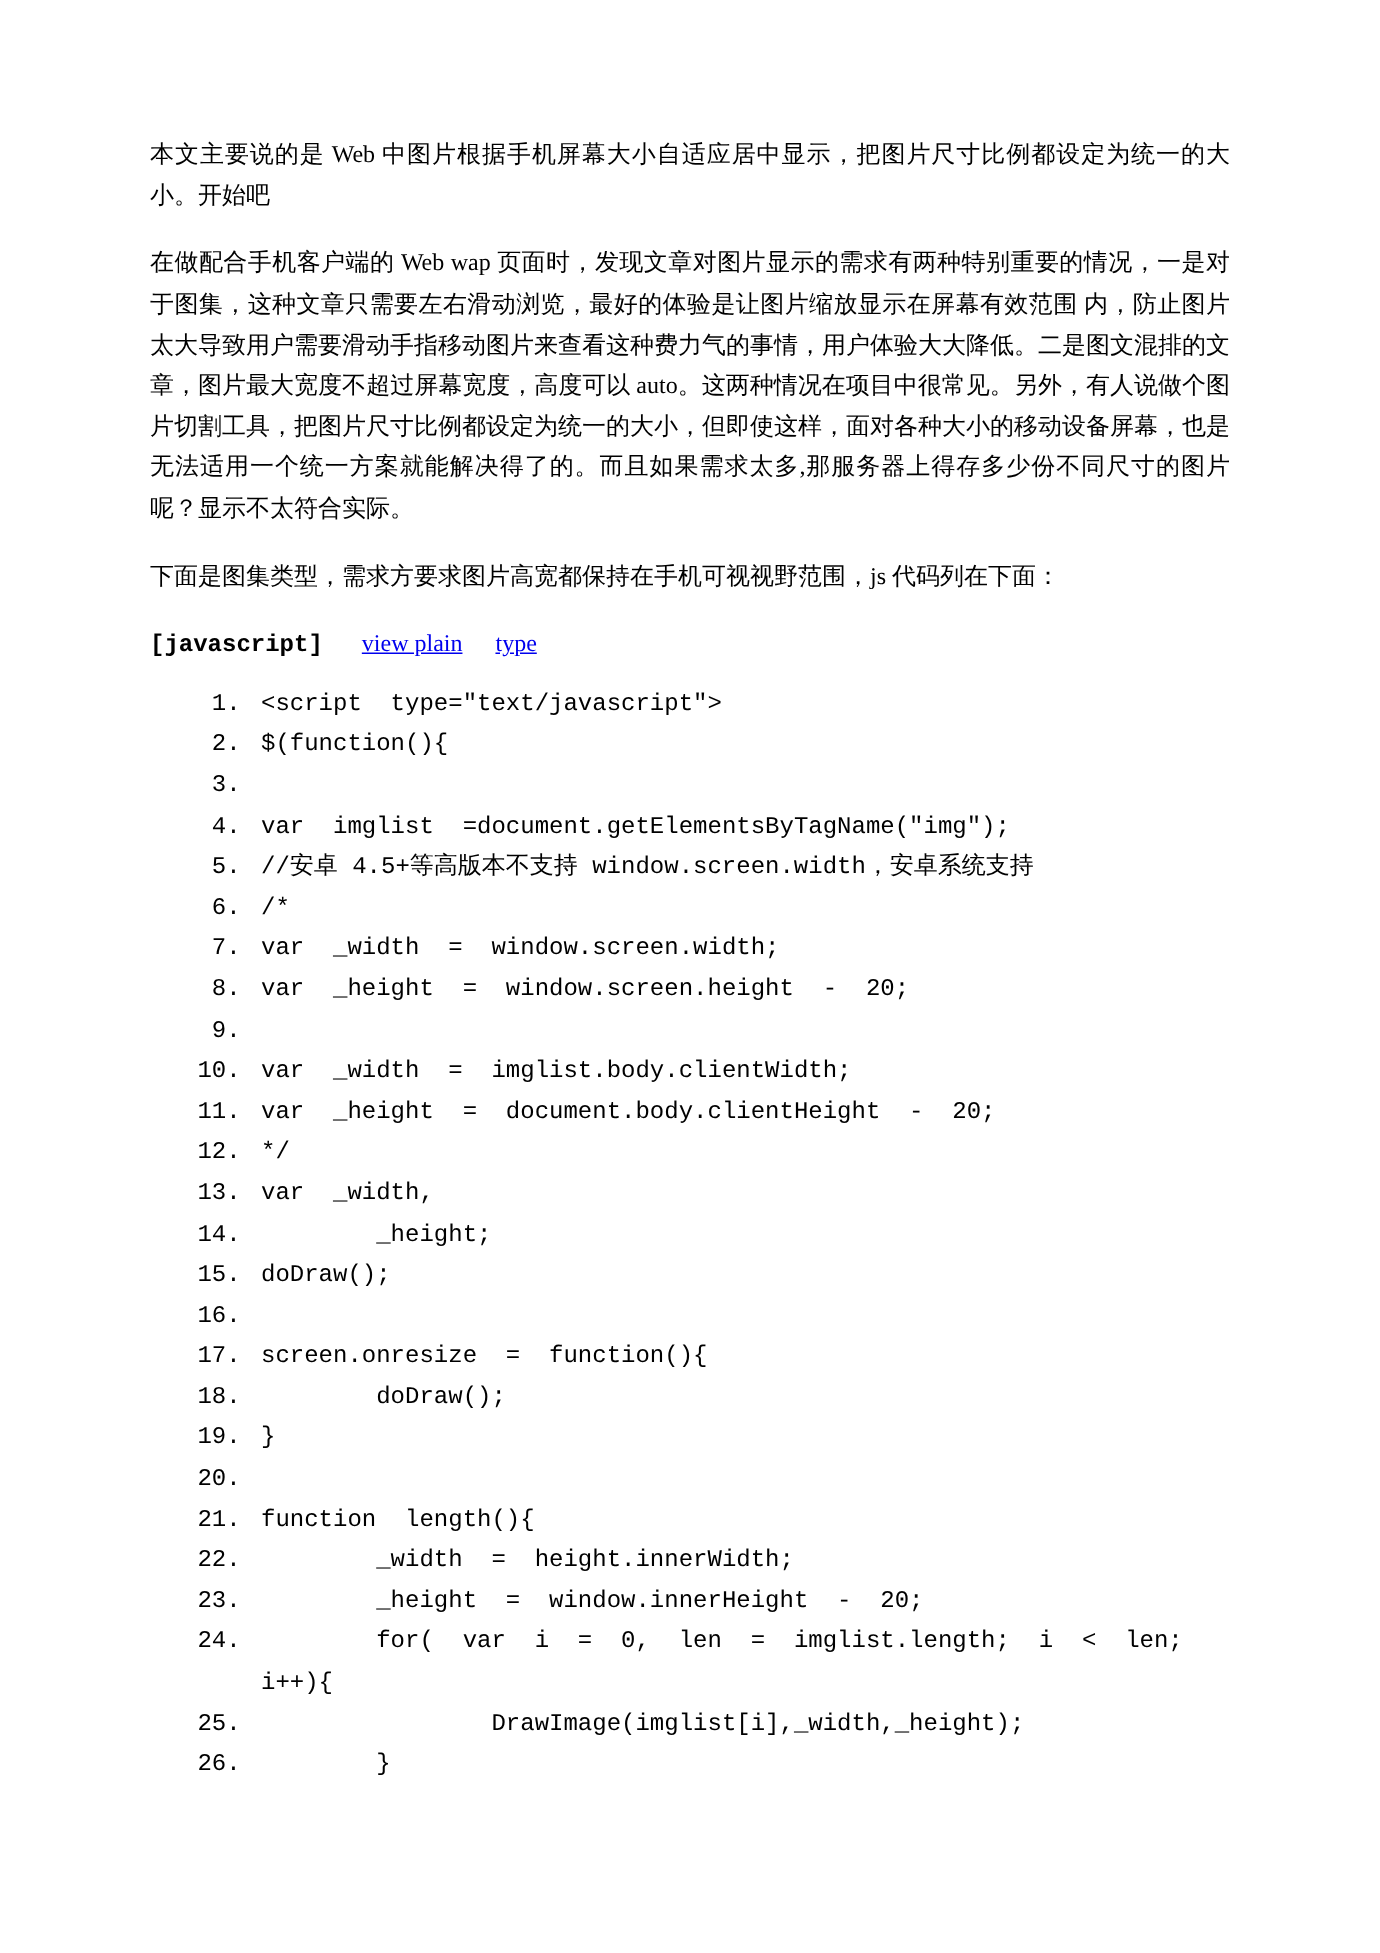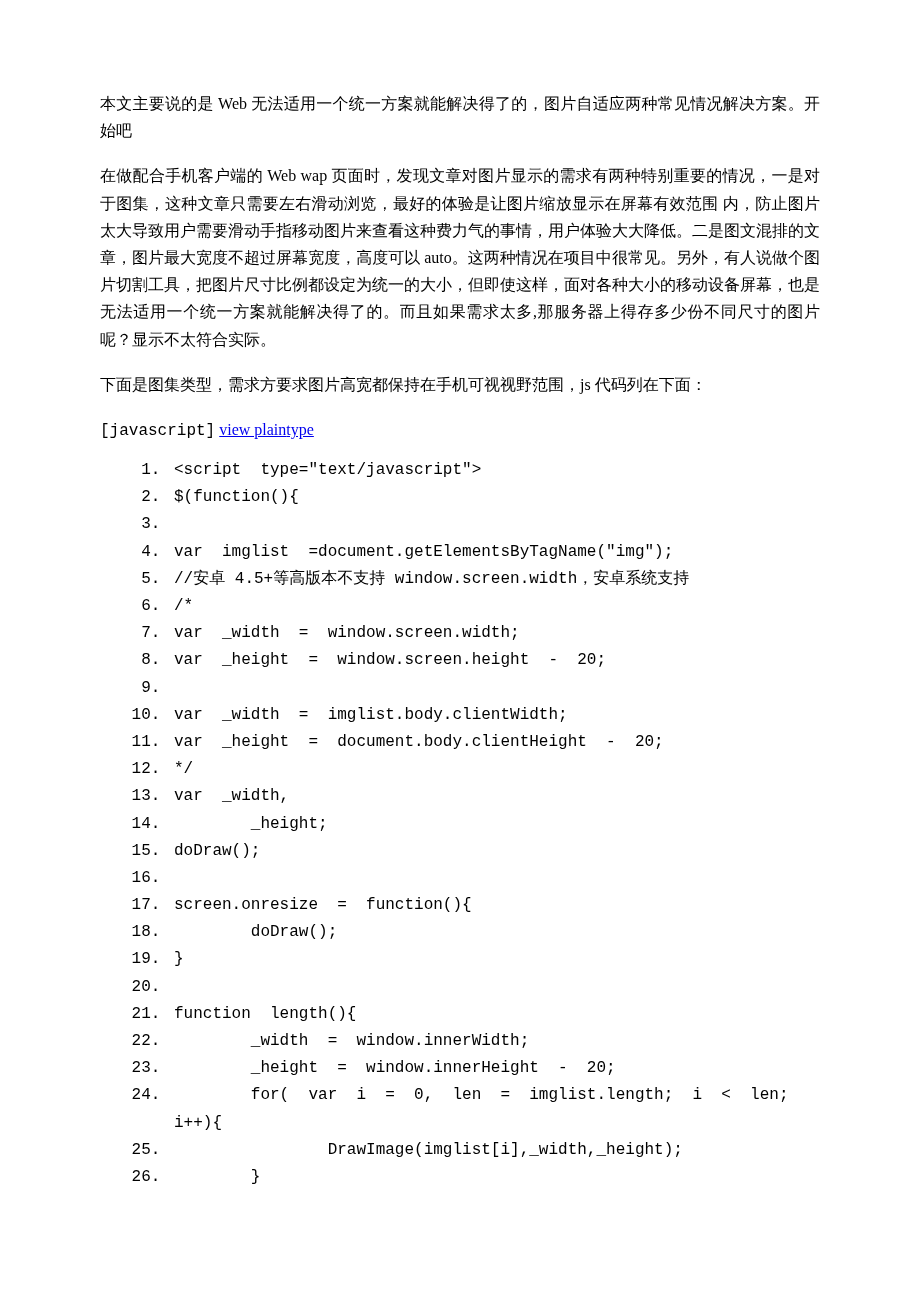--- a/index.html
+++ b/index.html
@@ -14,46 +14,47 @@
     box-sizing: border-box;
   }
   p {
     margin: 0 0 18px 0;
     text-align: justify;
   }
   .link {
     color: #0000EE;
     text-decoration: underline;
     cursor: pointer;
+    margin-left: 22px;
   }
   .code-header {
     margin: 0 0 12px 0;
   }
   .code-header .lang {
-    font-weight: normal;
+    font-weight: bold;
     font-family: Consolas, "Courier New", monospace;
     text-align: right;
   }
   ol.code {
     list-style-type: decimal;
     margin: 0;
     padding-left: 70px;
     font-family: Consolas, "Courier New", monospace;
     font-size: 16px;
     line-height: 1.7;
   }
   ol.code li {
     white-space: pre-wrap;
     padding-left: 4px;
   }
 </style>
 </head>
 <body>
 
-<p>本文主要说的是 Web 无法适用一个统一方案就能解决得了的，图片自适应两种常见情况解决方案。开始吧</p>
+<p>本文主要说的是 Web 中图片根据手机屏幕大小自适应居中显示，把图片尺寸比例都设定为统一的大小。开始吧</p>
 
 <p>在做配合手机客户端的 Web wap 页面时，发现文章对图片显示的需求有两种特别重要的情况，一是对于图集，这种文章只需要左右滑动浏览，最好的体验是让图片缩放显示在屏幕有效范围 内，防止图片太大导致用户需要滑动手指移动图片来查看这种费力气的事情，用户体验大大降低。二是图文混排的文章，图片最大宽度不超过屏幕宽度，高度可以 auto。这两种情况在项目中很常见。另外，有人说做个图片切割工具，把图片尺寸比例都设定为统一的大小，但即使这样，面对各种大小的移动设备屏幕，也是 无法适用一个统一方案就能解决得了的。而且如果需求太多,那服务器上得存多少份不同尺寸的图片呢？显示不太符合实际。</p>
 
 <p>下面是图集类型，需求方要求图片高宽都保持在手机可视视野范围，js 代码列在下面：</p>
 
 <div class="code-header">
   <span class="lang">[javascript]</span>
   <a class="link">view plain</a><a class="link">type</a>
 </div>
 
@@ -72,18 +73,18 @@
   <li>*/</li>
   <li>var  _width,</li>
   <li>        _height;</li>
   <li>doDraw();</li>
   <li></li>
   <li>screen.onresize  =  function(){</li>
   <li>        doDraw();</li>
   <li>}</li>
   <li></li>
   <li>function  length(){</li>
-  <li>        _width  =  window.innerWidth;</li>
+  <li>        _width  =  height.innerWidth;</li>
   <li>        _height  =  window.innerHeight  -  20;</li>
   <li>        for(  var  i  =  0,  len  =  imglist.length;  i  &lt;  len;  i++){</li>
   <li>                DrawImage(imglist[i],_width,_height);</li>
   <li>        }</li>
 </ol>
 
 </body></html>

